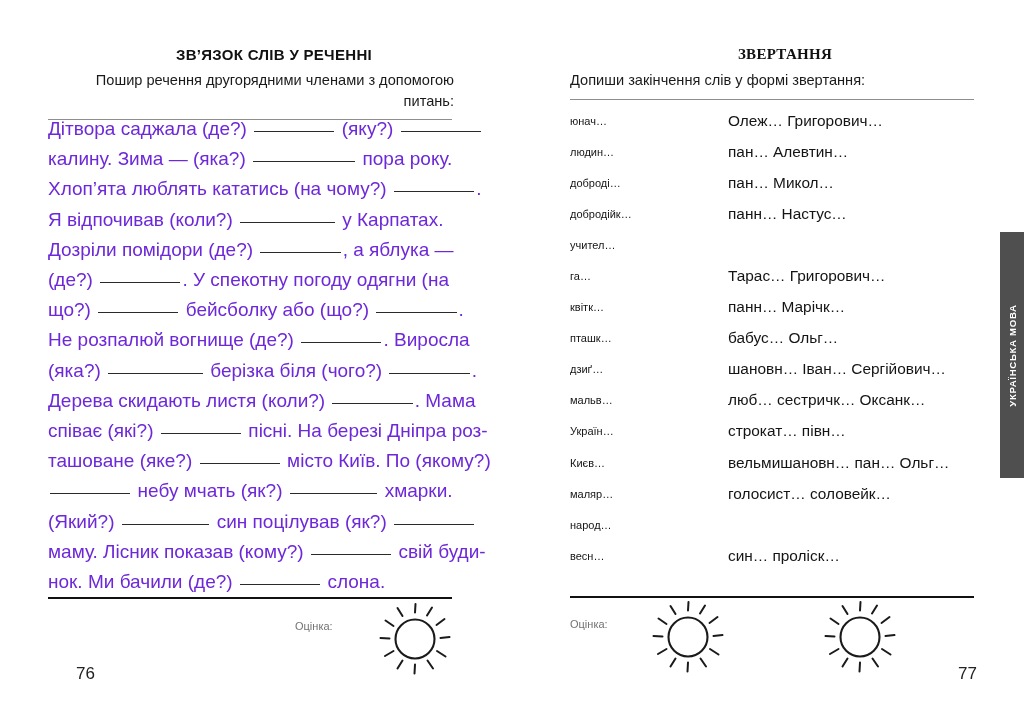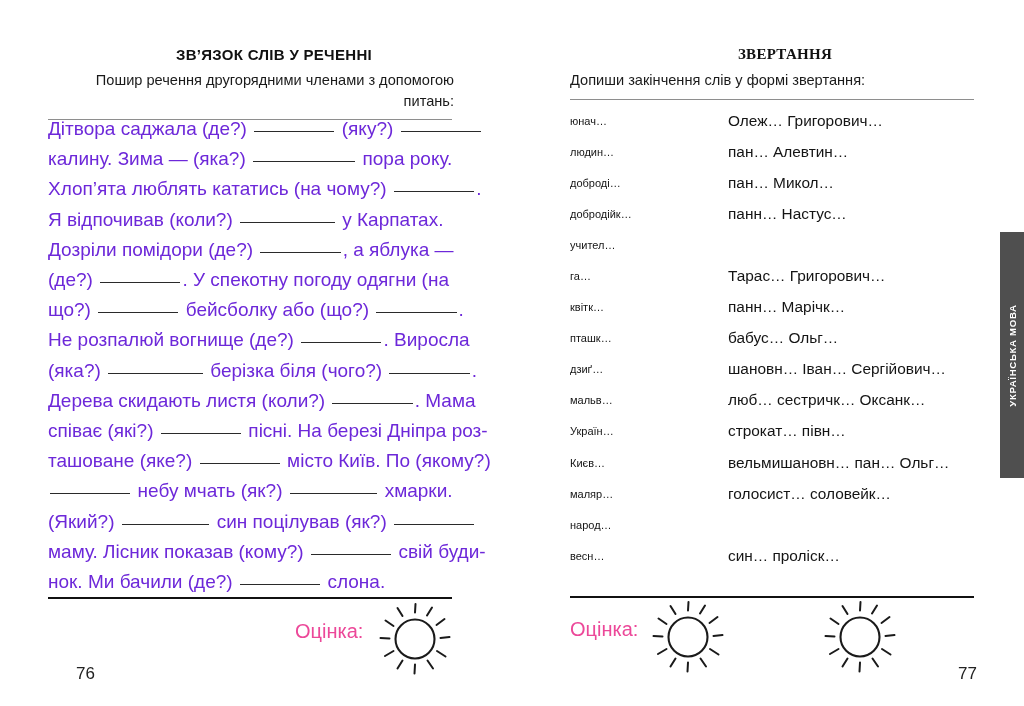--- a/index.html
+++ b/index.html
@@ -109,22 +109,22 @@
   .word-col-b {
     flex: 1 1 auto;
     font-size: 15.4px;
     color: #141414;
     white-space: nowrap;
   }
 
   
   .score-label {
     position: absolute;
-    font-size: 20px;
-    color: #ec4899;
+    font-size: 11px;
+    color: #737373;
   }
   .score-left  { top: 620px; left: 295px; }
   .score-right { top: 618px; left: 570px; }
 
   .sun {
     position: absolute;
     width: 86px;
     height: 86px;
   }
   .sun svg { display: block; width: 86px; height: 86px; }

